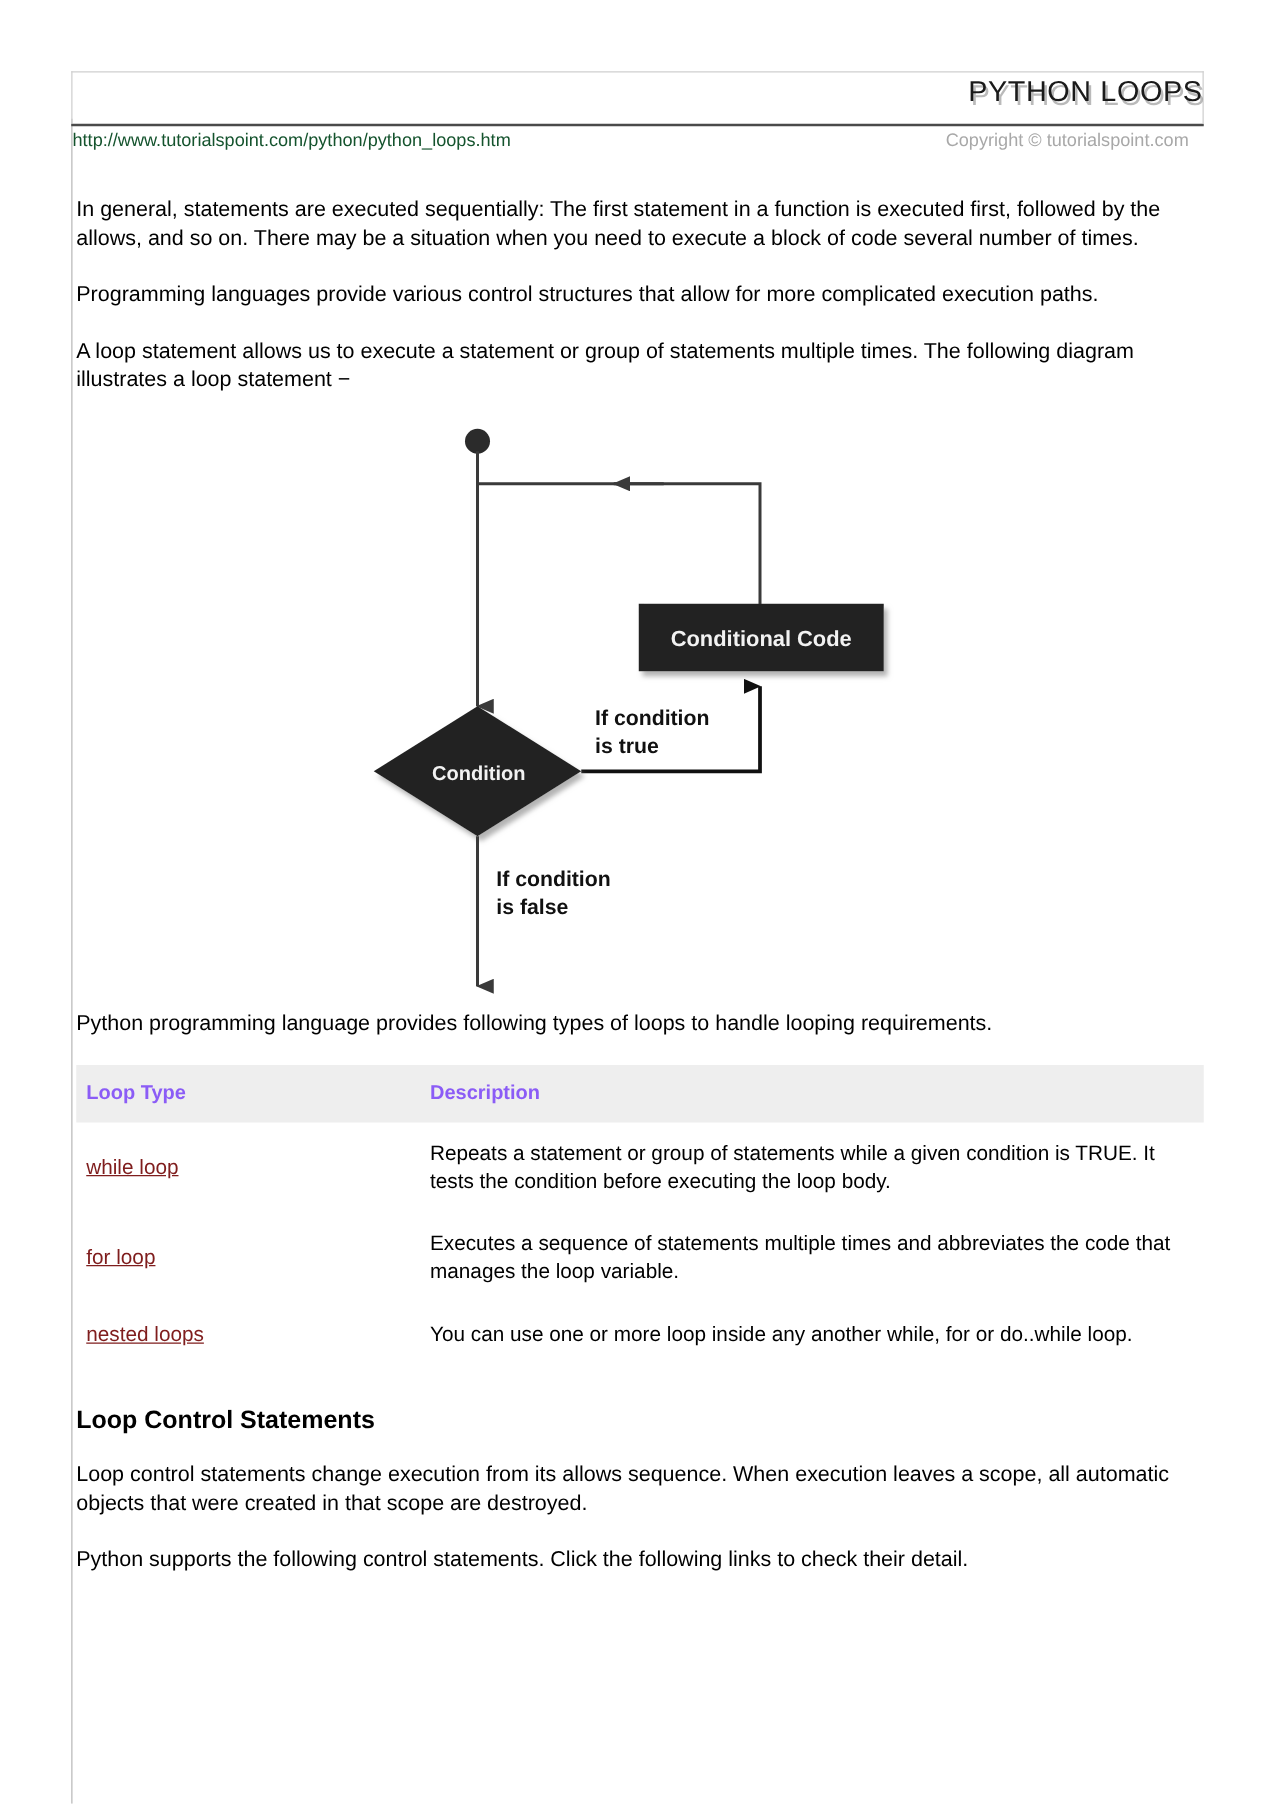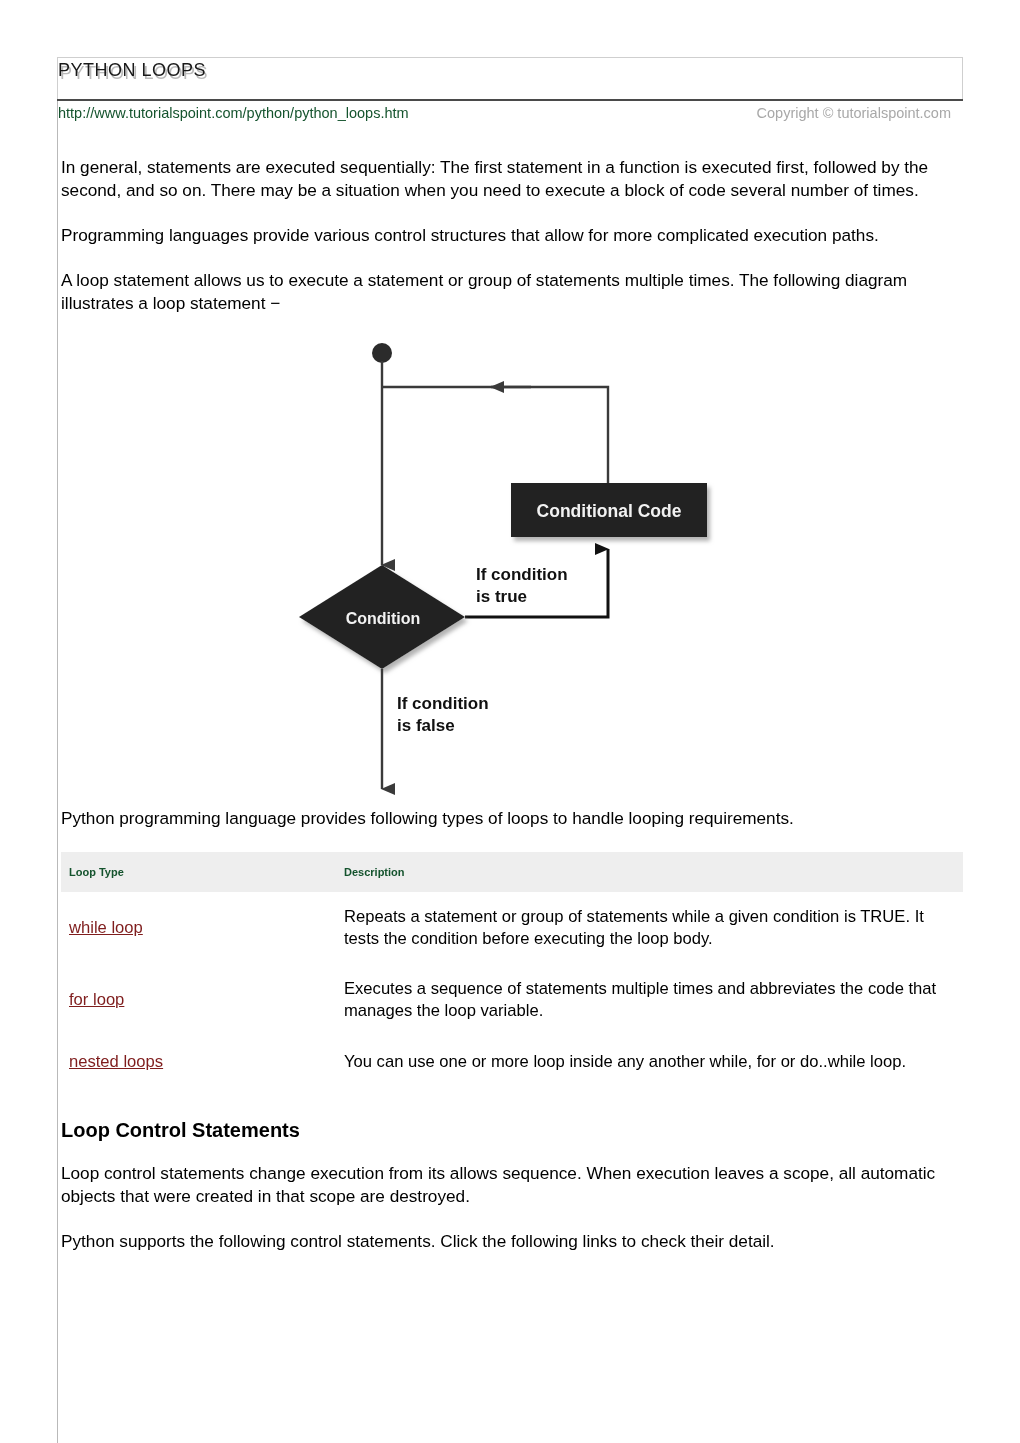--- a/index.html
+++ b/index.html
@@ -43,22 +43,22 @@
   .title-box {
     border: 1px solid #cfcfcf;
     border-bottom: none;
     height: 42px;
     position: relative;
   }
   .doc-title {
     position: absolute;
     left: 0; right: 0;
     top: 2px;
-    text-align: left;
-    font-size: 18px;
+    text-align: right;
+    font-size: 23px;
     font-weight: 400;
     letter-spacing: 0.5px;
     color: #1a1a1a;
     text-shadow: 2px 3px 0 rgba(130,130,130,0.55);
     font-family: "Liberation Sans", "DejaVu Sans", sans-serif;
   }
   .header-rule {
     height: 2px;
     background: #4a4a4a;
     width: 906px;
@@ -111,24 +111,24 @@
 
   
   table.doc-table {
     width: 902px;
     border-collapse: collapse;
     font-family: "Liberation Sans", "DejaVu Sans", sans-serif;
   }
   table.doc-table th {
     background: #eeeeee;
     text-align: left;
-    font-size: 11px;
+    font-size: 16px;
     font-weight: bold;
     padding: 14px 8px 14px 8px;
-    color: #14532d;
+    color: #8b5cf6;
     vertical-align: middle;
     margin-left: 12px;
   }
   table.doc-table td {
     font-size: 16.6px;
     line-height: 1.33;
     padding: 14px 8px 14px 8px;
     vertical-align: middle;
     color: #000;
   }
@@ -159,21 +159,21 @@
     </div>
     <div class="header-rule"></div>
     <div class="header-meta">
       <div class="header-url">http://www.tutorialspoint.com/python/python_loops.htm</div>
       <div class="header-copy">Copyright © tutorialspoint.com</div>
     </div>
   </div>
 
   <div class="content">
 
-    <p class="para">In general, statements are executed sequentially: The first statement in a function is executed first, followed by the second, and so on. There may be a situation when you need to execute a block of code several number of times.</p>
+    <p class="para">In general, statements are executed sequentially: The first statement in a function is executed first, followed by the allows, and so on. There may be a situation when you need to execute a block of code several number of times.</p>
     <p class="para">Programming languages provide various control structures that allow for more complicated execution paths.</p>
     <p class="para">A loop statement allows us to execute a statement or group of statements multiple times. The following diagram illustrates a loop statement −</p>
 
     <div class="flow-wrap">
       <svg class="flow-svg" width="902" height="470" viewBox="0 0 902 470">
         <defs>
           <marker id="arrDown" markerWidth="12" markerHeight="14" refX="6" refY="13" orient="auto" markerUnits="userSpaceOnUse">
             <path d="M0,0 L12,0 L6,14 Z" fill="#3a3a3a"></path>
           </marker>
           <marker id="arrUp" markerWidth="12" markerHeight="14" refX="6" refY="13" orient="auto" markerUnits="userSpaceOnUse">

